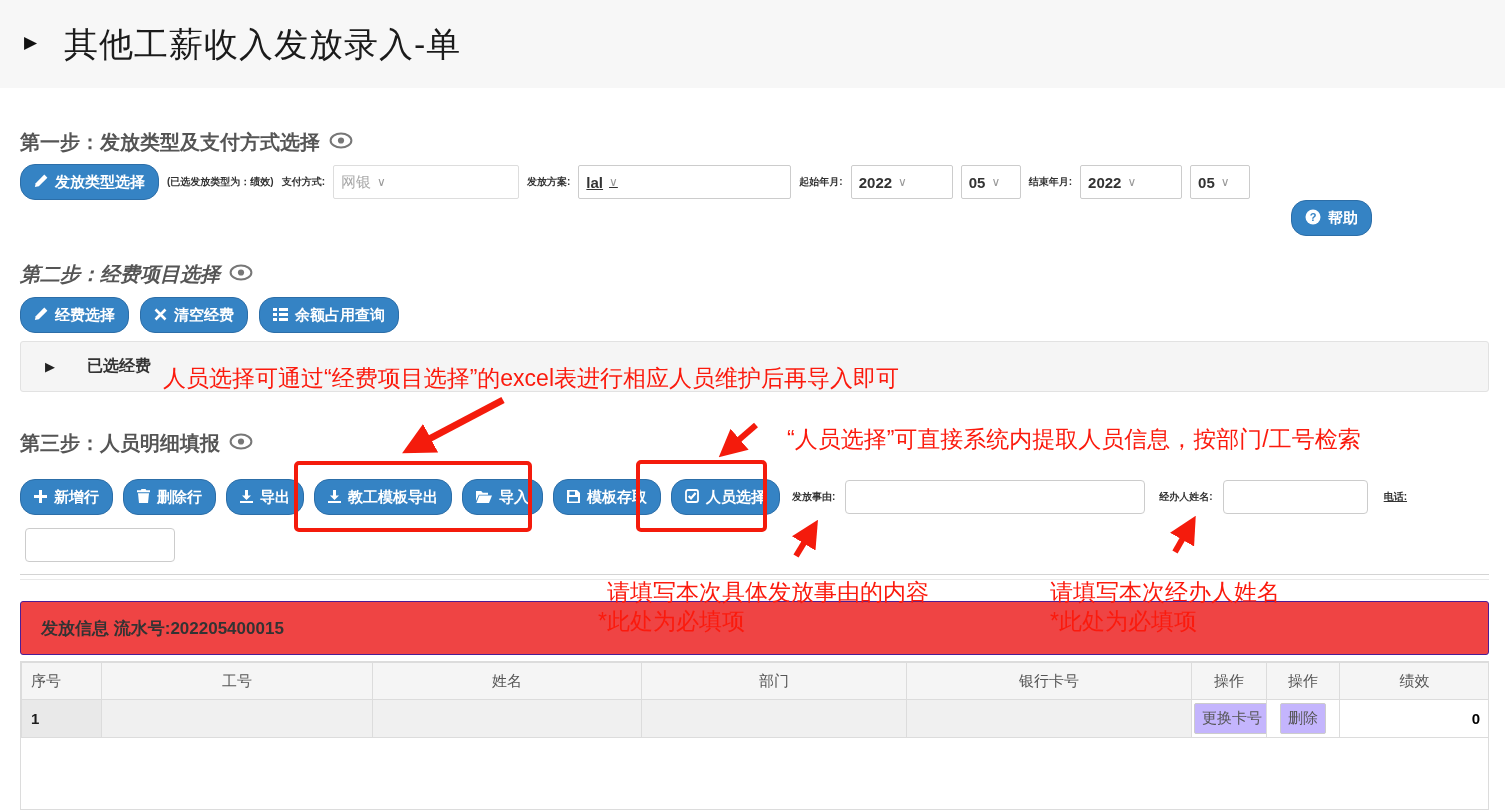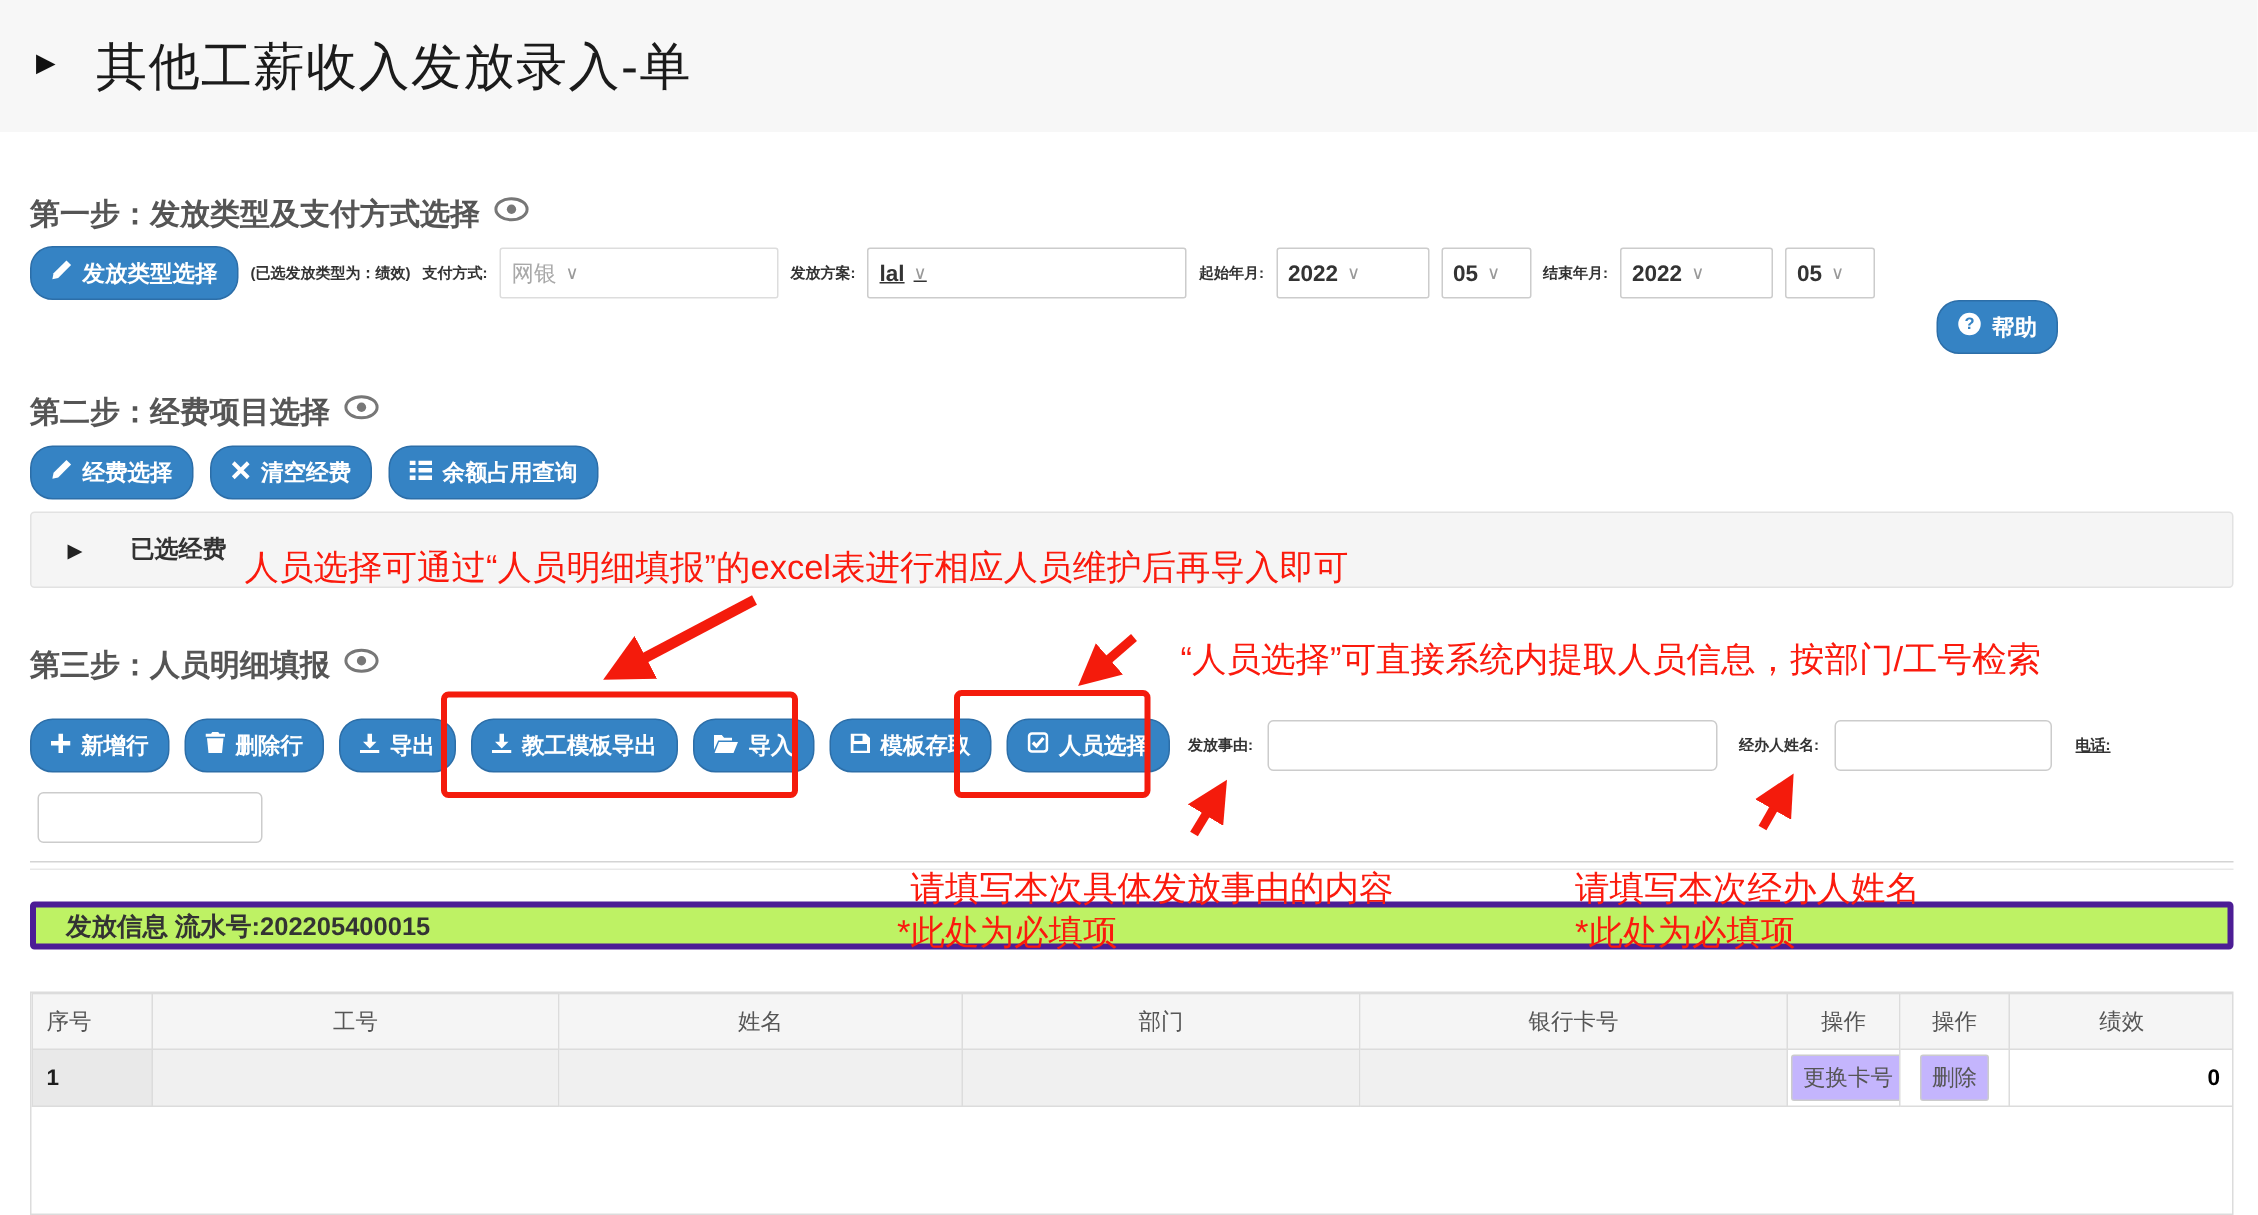--- a/index.html
+++ b/index.html
@@ -33,39 +33,39 @@
     font-size:15px; font-family:inherit; outline:none; }
 
   .row { display:flex; align-items:center; }
 
   
   .s1-title { left:20px; top:129px; }
   .s1-row { left:20px; top:164px; gap:8px; }
   .help-btn { left:1291px; top:200px; }
 
   
-  .s2-title { left:20px; top:261px; }
+  .s2-title { left:20px; top:261px;font-style:italic; }
   .s2-row { left:20px; top:297px; gap:11px;justify-content:flex-end; }
   .sel-panel { left:20px; top:341px; width:1469px; height:51px; background:#f5f5f5;
     border:1px solid #e2e2e2; border-radius:3px; display:flex; align-items:center; cursor:pointer; }
   .sel-panel .caret { margin-left:24px; font-size:13px; color:#222; }
   .sel-panel .plabel { margin-left:32px; font-size:16px; font-weight:bold; color:#333; }
 
   
   .s3-title { left:20px; top:430px; }
   .s3-row { left:20px; top:479px; gap:10px; }
   .s3-row .lbl { margin-left:2px; }
   .phone-input { left:25px; top:528px; width:150px; height:33px; border-radius:6px; border-color:#c6c6c6; }
 
   .divider { left:20px; top:574px; width:1469px; height:6px;
     border-top:1px solid #d4d4d4; border-bottom:1px solid #e9e9e9; }
 
   
-  .info-header { left:20px; top:601px; width:1469px; height:32px; background:#bef264;
-    border:4px solid #4c1d95; border-radius:3px; display:flex; align-items:center; }
+  .info-header { left:20px; top:601px; width:1469px; height:54px; background:#ef4444;
+    border:1px solid #4c1d95; border-radius:3px; display:flex; align-items:center; }
   .info-header span { margin-left:20px; font-size:17px; font-weight:bold; color:#333; }
   .grid-wrap { left:20px; top:661px; width:1469px; height:149px; background:#fff;
     border:1px solid #dcdcdc; overflow:hidden; }
   table.grid { border-collapse:collapse; table-layout:fixed; width:1468px; font-size:15px; color:#555; }
   .grid th { background:#f5f5f5; border:1px solid #dcdcdc; height:37px; font-weight:normal;
     text-align:center; overflow:hidden; }
   .grid th.seq { text-align:left; padding-left:9px; }
   .grid td { border:1px solid #dcdcdc; height:38px; background:#f0f0f0; overflow:hidden; }
   .grid td.seq { background:#e9e9e9; font-weight:bold; color:#1d1d1d; padding-left:9px; }
   .grid td.op { background:#fff; text-align:center; padding:2px; }
@@ -298,21 +298,21 @@
       <td></td>
       <td></td>
       <td class="op"><button class="mini-btn">更换卡号</button></td>
       <td class="op"><button class="mini-btn">删除</button></td>
       <td class="jx">0</td>
     </tr>
   </tbody>
     </table>
 </div>
 
-<div class="abs red note1">人员选择可通过“人员明细填报”的excel表进行相应人员维护后再导入即可</div>
+<div class="abs red note1">人员选择可通过“经费项目选择”的excel表进行相应人员维护后再导入即可</div>
 <div class="abs red note2">“人员选择”可直接系统内提取人员信息，按部门/工号检索</div>
 <div class="abs red note3a">请填写本次具体发放事由的内容</div>
 <div class="abs red note3b">*此处为必填项</div>
 <div class="abs red note4a">请填写本次经办人姓名</div>
 <div class="abs red note4b">*此处为必填项</div>
 
 <div class="abs red-box box1"></div>
 <div class="abs red-box box2"></div>
 
 <svg class="abs overlay" viewBox="0 0 1505 810">

